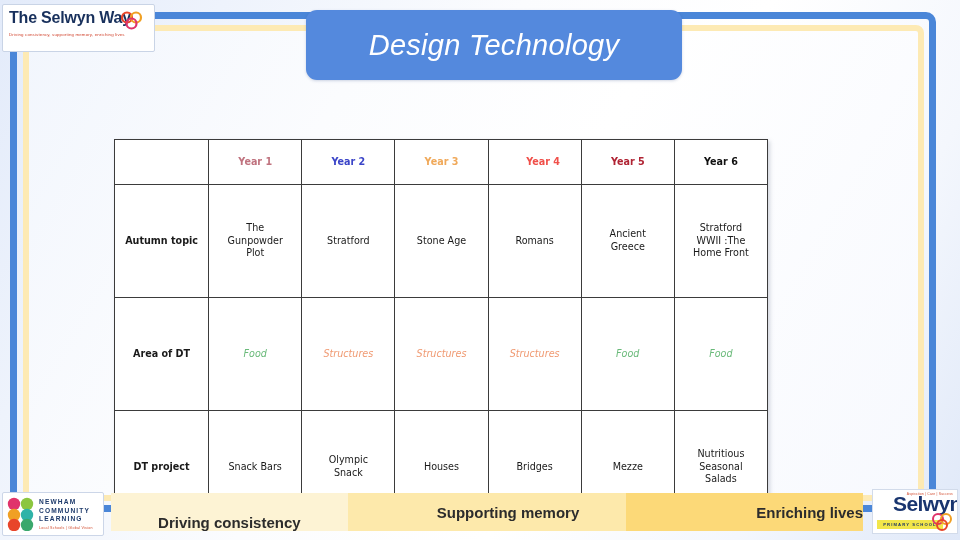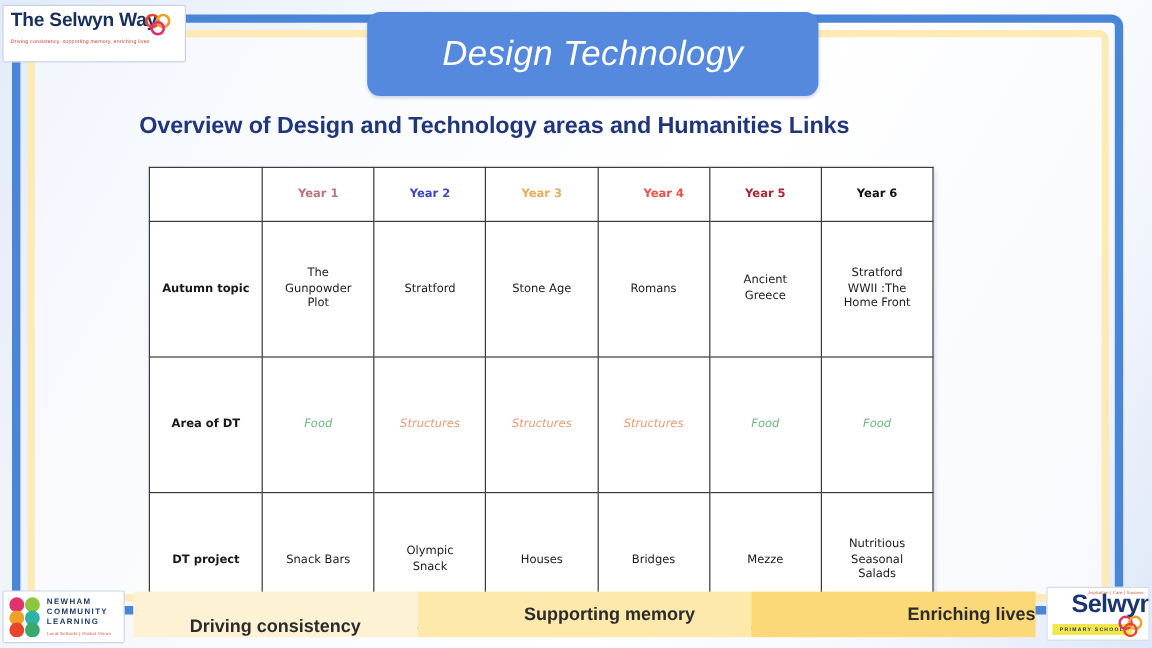--- a/index.html
+++ b/index.html
@@ -126,21 +126,21 @@
     font-weight: bold;
     color: #20367c;
     letter-spacing: -0.1px;
     white-space: nowrap;
     z-index: 20;
   }
 
   
   .table-wrap {
     position: absolute;
-    left: 124px;
+    left: 114px;
     top: 139px;
     width: 654px;
     z-index: 20;
     box-shadow: 2px 2px 4px rgba(120,130,150,0.30);
     background: #ffffff;
   }
   table.dt-table {
     border-collapse: collapse;
     width: 654px;
     table-layout: fixed;
@@ -306,21 +306,20 @@
       <circle cx="10" cy="6.5" r="5" fill="none" stroke="#e8452a" stroke-width="2.2"></circle>
       <circle cx="19" cy="6.5" r="5" fill="none" stroke="#f0a024" stroke-width="2.2"></circle>
       <circle cx="14.5" cy="12.5" r="5" fill="none" stroke="#e0326a" stroke-width="2.2"></circle>
     </svg>
   </div>
 
   <div class="title-banner" style="background: rgb(84, 137, 221);">
     <span class="title-banner-text" style="color: rgb(255, 255, 255);">Design Technology</span>
   </div>
 
-  <div class="page-heading" style="color: rgb(32, 54, 124);">Overview of Design and Technology areas and Humanities Links</div>
 
   <div class="table-wrap">
     <table class="dt-table">
       <colgroup>
         <col class="c-label">
           <col class="c-year">
           <col class="c-year">
           <col class="c-year">
         <col class="c-year">
           <col class="c-year">

